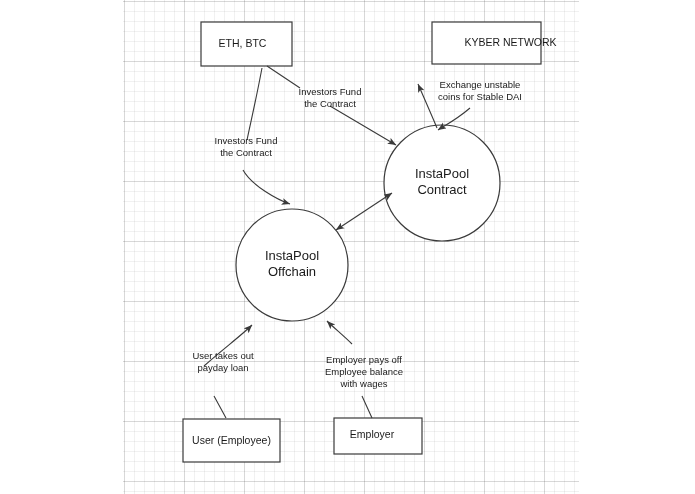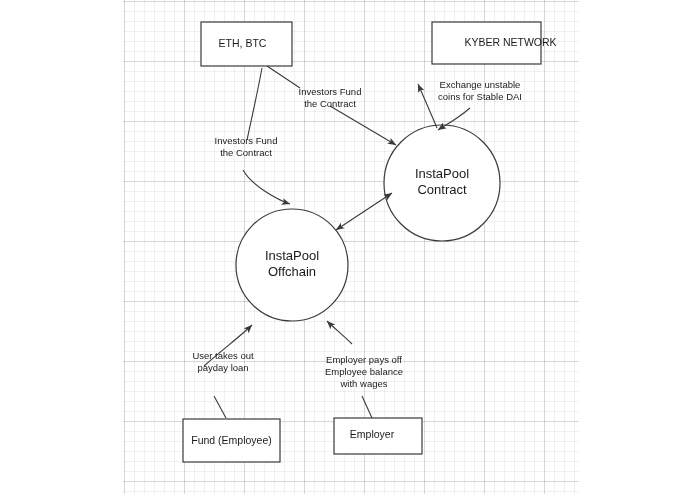--- a/index.html
+++ b/index.html
@@ -110,21 +110,21 @@
   <div class="node-label box-label" style="left:190px; top:37px; width:105px;">ETH, BTC</div>
 
   <div class="node-label box-label" style="left:456px; top:36px; width:109px;">KYBER NETWORK</div>
 
   <div class="node-label circle-label" style="left:384px; top:166px; width:116px;">InstaPool
 Contract</div>
 
   <div class="node-label circle-label" style="left:236px; top:248px; width:112px;">InstaPool
 Offchain</div>
 
-  <div class="node-label box-label" style="left:183px; top:434px; width:97px;">Fund (Employee)</div>
+  <div class="node-label box-label" style="left:183px; top:434px; width:97px;">User (Employee)</div>
 
   <div class="node-label box-label" style="left:334px; top:428px; width:76px;">Employer</div>
 
   <div class="edge-label" style="left:272px; top:86px; width:116px;">Investors Fund
 the Contract</div>
 
   <div class="edge-label" style="left:188px; top:135px; width:116px;">Investors Fund
 the Contract</div>
 
   <div class="edge-label" style="left:416px; top:79px; width:128px;">Exchange unstable

